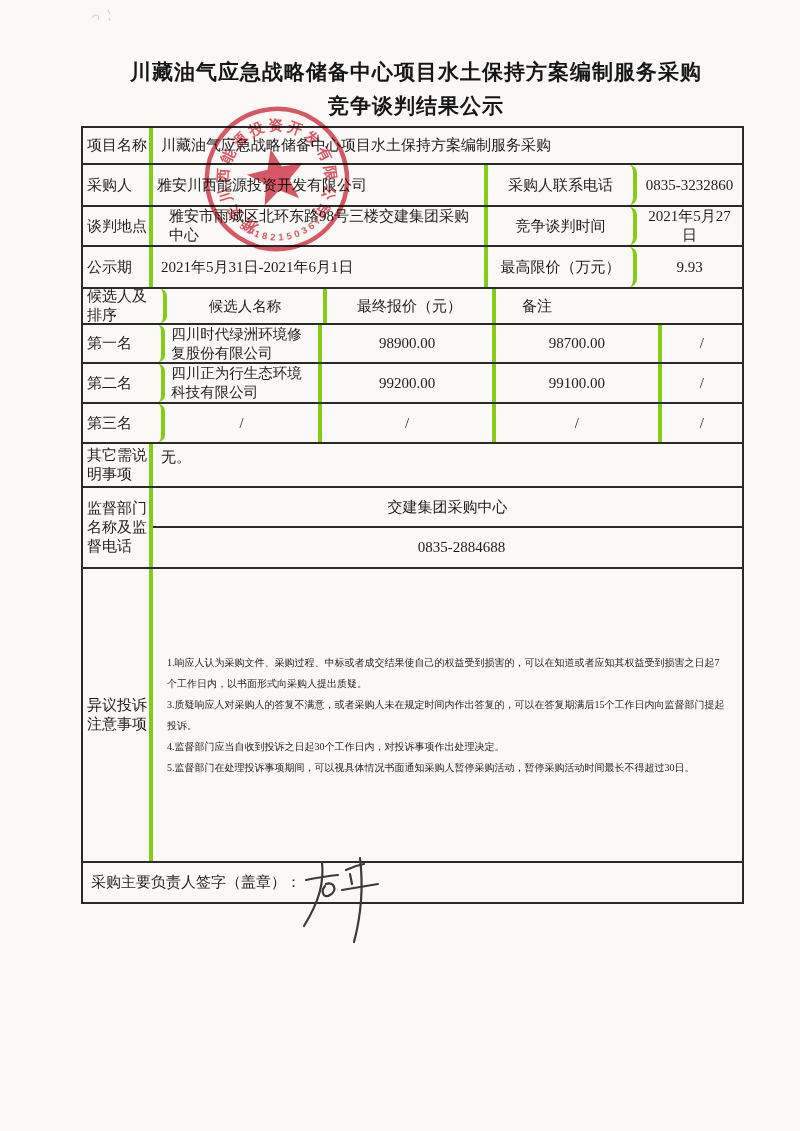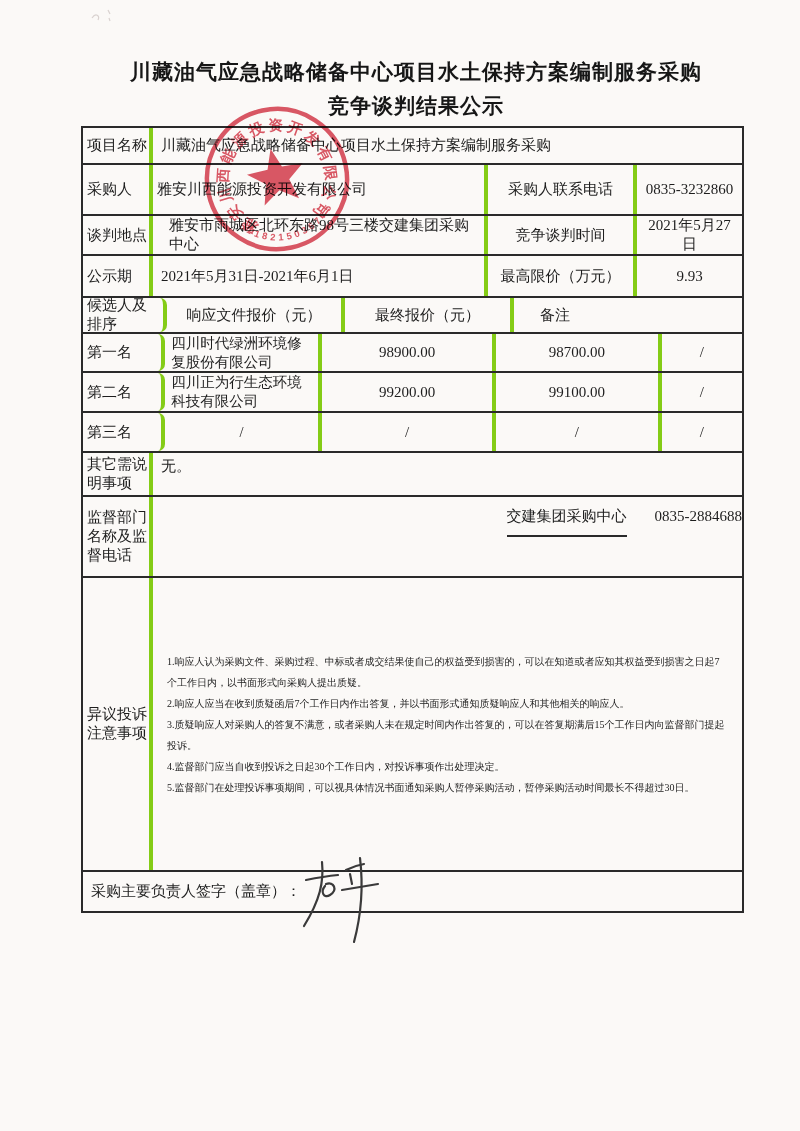--- a/index.html
+++ b/index.html
@@ -32,30 +32,30 @@
     padding:2px 6px;word-break:break-all;
   }
   .cell.endc{border-right:none;}
   .lft{justify-content:flex-start;text-align:left;}
   .ctr{justify-content:center;text-align:center;}
   .top{align-items:flex-start;padding-top:4px;}
   .lbl{padding-left:4px;padding-right:2px;}
   
   .w-lab{width:70px;}
   .w-val{width:335px;}
-  .w-sub{width:149px;}
+  .w-sub{width:149px;border-radius:8px;}
   .w-end{width:105px;}
   .w-rank{width:84px;border-radius:7px;}
   .w-name{width:160px;font-size:14.5px;}
   .w-p1{width:178px;}
   .w-p2{width:169px;}
   .w-rem{width:82px;}
   .w-wide{width:589px;}
   .w-full{width:659px;border-radius:18px;}
-  .sup-right{display:flex;flex-direction:row;width:589px;justify-content:flex-end;}
+  .sup-right{display:flex;flex-direction:column;width:589px;}
   .sup-right .sub{display:flex;align-items:center;justify-content:center;box-sizing:border-box;font-size:15px;}
   .sup-right .sub1{height:40px;border-bottom:2px solid #2a2a2a;}
   .sup-right .sub2{height:39px;padding-left:28px;}
   .objection-text{
     display:block;font-size:10px;line-height:21px;
     padding:0 8px;word-break:break-all;text-align:left;
   }
   .obj-cell{display:flex;align-items:center;}
   .stamp{
     position:absolute;left:181px;top:99px;width:160px;height:160px;
@@ -84,21 +84,21 @@
     <div>竞争谈判结果公示</div>
   </div>
 
   <div class="doc-table">
 
     <div class="trow" style="height:37px">
       <div class="cell w-lab lft lbl">项目名称</div>
       <div class="cell endc lft" style="width:589px;padding-left:8px">川藏油气应急战略储备中心项目水土保持方案编制服务采购</div>
     </div>
 
-    <div class="trow" style="height:51px">
+    <div class="trow" style="height:42px">
       <div class="cell w-lab lft lbl">采购人</div>
       <div class="cell w-val lft" style="padding-left:4px">雅安川西能源投资开发有限公司</div>
       <div class="cell w-sub ctr">采购人联系电话</div>
       <div class="cell w-end endc ctr">0835-3232860</div>
     </div>
 
     <div class="trow" style="height:40px">
       <div class="cell w-lab lft lbl">谈判地点</div>
       <div class="cell w-val lft" style="padding-left:16px">雅安市雨城区北环东路98号三楼交建集团采购中心</div>
       <div class="cell w-sub ctr">竞争谈判时间</div>
@@ -107,21 +107,21 @@
 
     <div class="trow" style="height:42px">
       <div class="cell w-lab lft lbl">公示期</div>
       <div class="cell w-val lft" style="padding-left:8px">2021年5月31日-2021年6月1日</div>
       <div class="cell w-sub ctr">最高限价（万元）</div>
       <div class="cell w-end endc ctr">9.93</div>
     </div>
 
     <div class="trow" style="height:36px">
       <div class="cell w-rank lft lbl">候选人及排序</div>
-      <div class="cell w-p1 ctr">响应文件报价（元）</div>
+      <div class="cell w-name ctr">候选人名称</div>
       <div class="cell w-p2 ctr">最终报价（元）</div>
       <div class="cell w-rem endc ctr">备注</div>
     </div>
 
     <div class="trow" style="height:39px">
       <div class="cell w-rank lft lbl">第一名</div>
       <div class="cell w-name lft">四川时代绿洲环境修复股份有限公司</div>
       <div class="cell w-p1 ctr">98900.00</div>
       <div class="cell w-p2 ctr">98700.00</div>
       <div class="cell w-rem endc ctr">/</div>
@@ -154,21 +154,20 @@
         <div class="sub sub1">交建集团采购中心</div>
         <div class="sub sub2">0835-2884688</div>
       </div>
     </div>
 
     <div class="trow" style="height:294px">
       <div class="cell w-lab lft lbl">异议投诉注意事项</div>
       <div class="cell w-wide endc obj-cell">
         <div class="objection-text">
           <div>1.响应人认为采购文件、采购过程、中标或者成交结果使自己的权益受到损害的，可以在知道或者应知其权益受到损害之日起7个工作日内，以书面形式向采购人提出质疑。</div>
-          <div>2.响应人应当在收到质疑函后7个工作日内作出答复，并以书面形式通知质疑响应人和其他相关的响应人。</div>
           <div>3.质疑响应人对采购人的答复不满意，或者采购人未在规定时间内作出答复的，可以在答复期满后15个工作日内向监督部门提起投诉。</div>
           <div>4.监督部门应当自收到投诉之日起30个工作日内，对投诉事项作出处理决定。</div>
           <div>5.监督部门在处理投诉事项期间，可以视具体情况书面通知采购人暂停采购活动，暂停采购活动时间最长不得超过30日。</div>
         </div>
       </div>
     </div>
 
     <div class="trow last" style="height:39px">
       <div class="cell w-full endc lft" style="padding-left:8px">采购主要负责人签字（盖章）：</div>
     </div>

